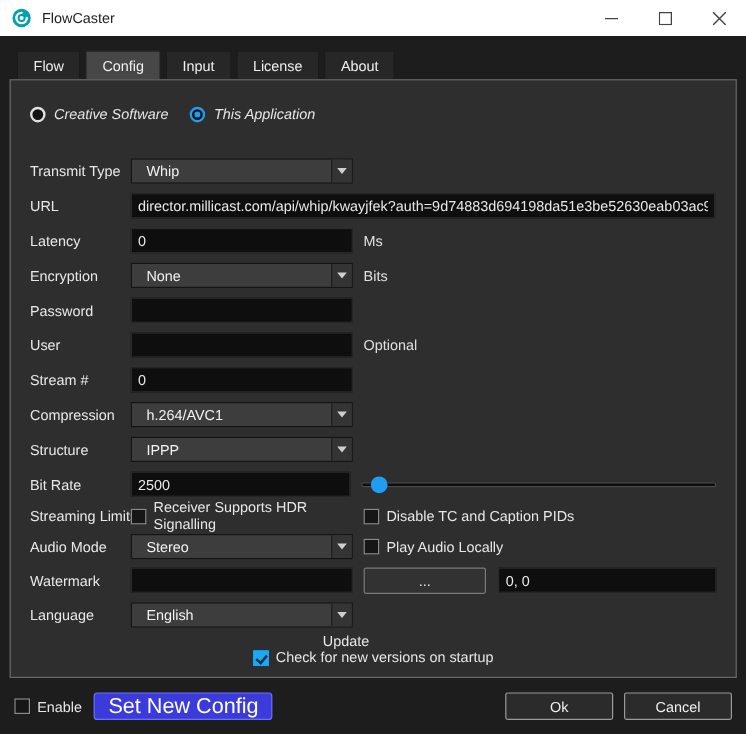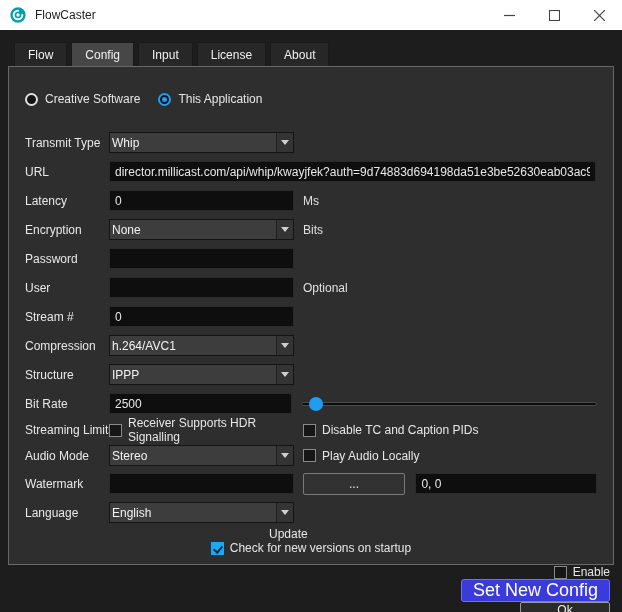--- a/index.html
+++ b/index.html
@@ -30,21 +30,21 @@
     background: #272727; color: #f0f0f0; border: 1px solid #1a1a1a; border-bottom: none;
   }
   .tab.active { background: #474747; }
 
   
   .panel {
     position: absolute; left: 8px; top: 66px; width: 606px; height: 499px;
     background: #2e2e2e; border: 1px solid #686868; padding: 0 16px; overflow: hidden;
   }
 
-  .radio-row { margin-top: 21px; height: 18px; display: flex; align-items: flex-end; gap: 18px; }
+  .radio-row { margin-top: 21px; height: 18px; display: flex; align-items: flex-start; gap: 18px; font-style: italic; }
   .radio { display: flex; align-items: center; gap: 7px; cursor: default; }
   .radio-circle {
     width: 13px; height: 13px; border-radius: 50%;
     border: 2px solid #e0e0e0; background: #141414; position: relative; flex-shrink: 0;
   }
   .radio.selected .radio-circle { border-color: #1e9df2; }
   .radio.selected .radio-circle::after {
     content: ""; position: absolute; left: 2px; top: 2px; width: 5px; height: 5px;
     border-radius: 50%; background: #1e9df2;
   }
@@ -61,21 +61,21 @@
     color: #e8e8e8; font-family: "Liberation Sans", sans-serif; font-size: 12px;
     padding: 0 5px; outline: none;
   }
   .txt.wide { width: 487px; }
   .txt.pos { width: 182px; }
 
   .dropdown {
     height: 21px; width: 185px; background: #3d3d3d; border: 1px solid #141414;
     display: flex; align-items: center;
   }
-  .dd-val { flex: 1; padding-left: 2px; color: #f2f2f2; white-space: nowrap; overflow: hidden; }
+  .dd-val { flex: 1; padding-left: 12px; color: #f2f2f2; white-space: nowrap; overflow: hidden; }
   .dd-btn {
     width: 17px; height: 100%; background: #343434; border-left: 1px solid #1f1f1f;
     display: flex; align-items: center; justify-content: center; flex-shrink: 0;
   }
   .tri { width: 0; height: 0; border-left: 4px solid transparent; border-right: 4px solid transparent; border-top: 5px solid #cfcfcf; }
 
   .suffix { margin-left: 9px; color: #e0e0e0; }
 
   .check { display: flex; align-items: center; gap: 6px; cursor: default; }
   .box {
@@ -103,21 +103,21 @@
   .dots-btn {
     margin-left: 9px; width: 103px; height: 22px; background: #323232;
     border: 1px solid #7a7a7a; border-radius: 2px; color: #e8e8e8;
     display: flex; align-items: center; justify-content: center;
   }
   .pos { margin-left: 10px; }
 
   
   .footer {
     position: absolute; left: 0; top: 565px; width: 622px; height: 47px;
-    display: flex; align-items: flex-end; padding: 0 12px; flex-direction: column;
+    display: flex; align-items: center; padding: 0 12px;
   }
   .btn-primary {
     margin-left: 10px; height: 23px; padding: 0 11px; background: #3b3bdb;
     border: 1px solid #6f6fff; border-radius: 3px; color: #ffffff;
     display: flex; align-items: center; font-size: 18px;
   }
   .btn-plain {
     width: 90px; height: 23px; background: #2b2b2b; border: 1px solid #9a9a9a;
     border-radius: 2px; color: #f0f0f0; display: flex; align-items: center; justify-content: center;
   }

